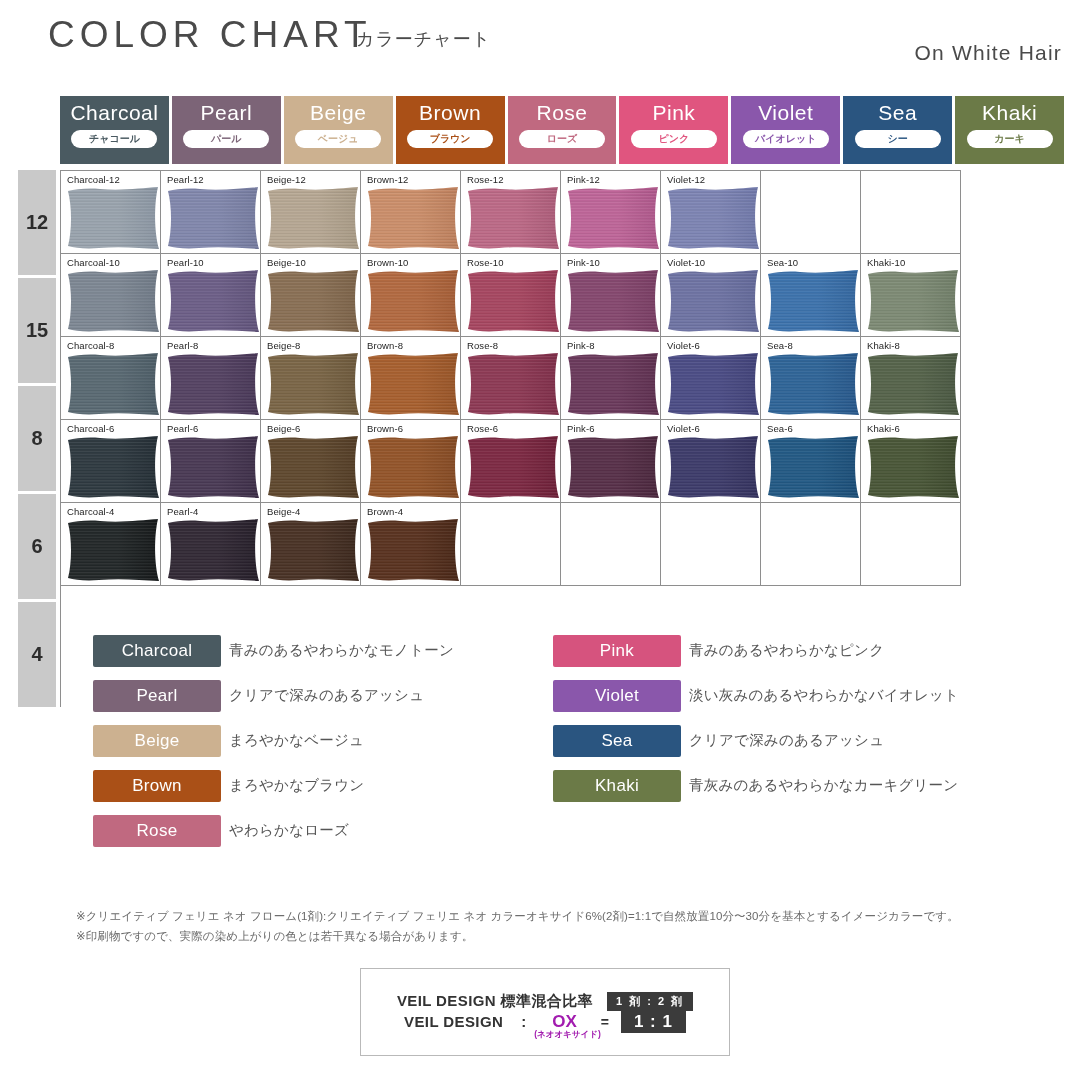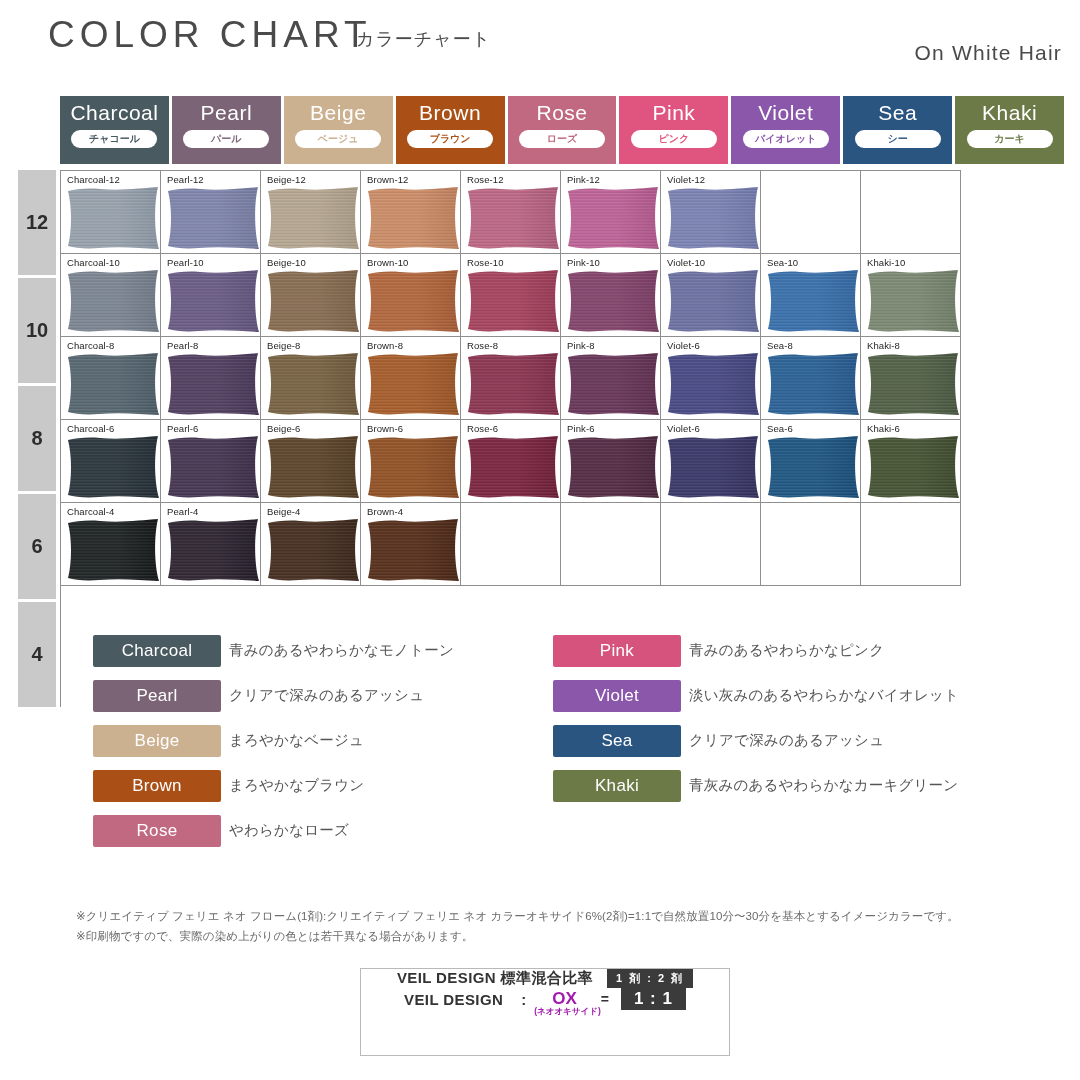--- a/index.html
+++ b/index.html
@@ -44,21 +44,21 @@
            justify-content:center;color:#fff;font-size:17px;letter-spacing:.3px;}
   .legdesc{margin-left:8px;font-size:14.5px;color:#555;letter-spacing:.2px;}
 
   
   .notes{position:absolute;left:76px;top:906px;font-size:11.5px;color:#6a6a6a;line-height:20px;
          letter-spacing:.1px;white-space:nowrap;}
 
   
   .veil{position:absolute;left:360px;top:968px;width:370px;height:88px;border:1px solid #b9b9b9;
         box-sizing:border-box;display:flex;flex-direction:column;align-items:center;
-        justify-content:flex-start;background:#fff;}
+        justify-content:center;background:#fff;}
   .veil-line{display:flex;align-items:center;}
   .veil-t{font-size:15px;font-weight:bold;color:#333;letter-spacing:.4px;}
   .veil-tag{background:#3b3b3b;color:#fff;font-size:11px;font-weight:bold;padding:2px 9px;
             letter-spacing:2px;margin-left:14px;}
   .veil-ratio{background:#3b3b3b;color:#fff;font-size:17px;font-weight:bold;padding:1px 13px;
               letter-spacing:1px;margin-left:12px;}
   .veil-ox{font-size:17px;font-weight:bold;color:#a21caf;margin-left:26px;position:relative;}
   .veil-ox small{position:absolute;left:-18px;top:17px;font-size:8.5px;white-space:nowrap;font-weight:bold;}
   .veil-eq{font-size:14px;font-weight:bold;margin-left:24px;color:#333;}
   .veil-colon{font-size:15px;font-weight:bold;margin-left:18px;color:#333;}
@@ -107,21 +107,21 @@
         <div class="hdr-pill" style="color: rgb(42, 85, 128);">シー</div>
       </div>
       <div class="hdr" style="background: rgb(107, 122, 71);">
         <div class="hdr-en">Khaki</div>
         <div class="hdr-pill" style="color: rgb(107, 122, 71);">カーキ</div>
       </div>
     </div>
   <div class="grid">
     <div class="rowlabels" id="rowlabels">
         <div class="rowlabel">12</div>
-        <div class="rowlabel">10</div>
+        <div class="rowlabel">15</div>
         <div class="rowlabel">8</div>
         <div class="rowlabel">6</div>
         <div class="rowlabel">4</div>
       </div>
     <div class="cells" id="cells">
         <div class="grid-row">
           <div class="cell">
             <div class="cell-label">Charcoal-12</div>
             <div class="sw">
               <svg viewBox="0 0 96 64" preserveAspectRatio="none">

